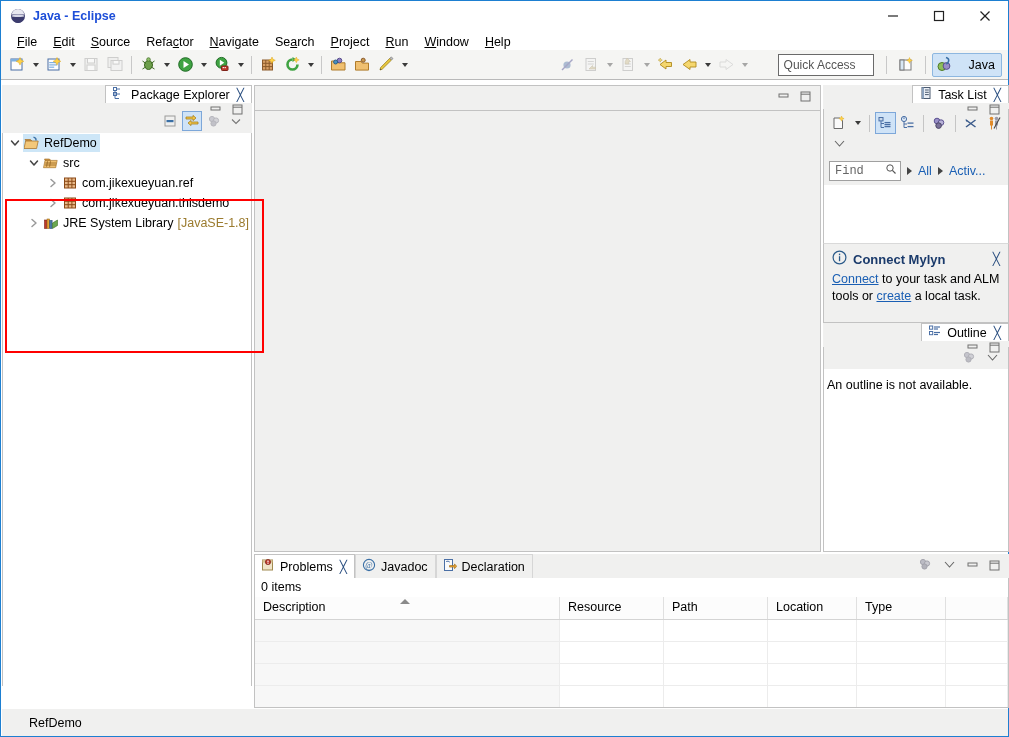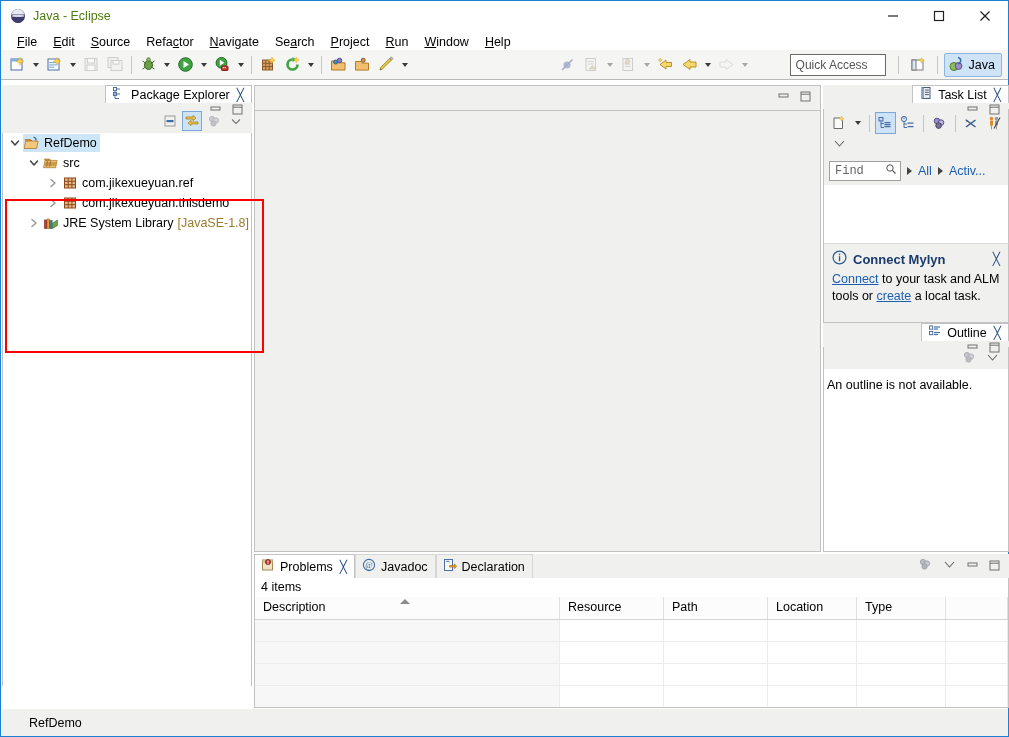--- a/index.html
+++ b/index.html
@@ -25,21 +25,21 @@
   
   .titlebar {
     position: absolute; left: 0; top: 0; width: 1007px; height: 30px;
     background: #ffffff;
     display: flex; align-items: center;
   }
   .title-icon {
     width: 16px; height: 16px; margin-left: 9px; margin-right: 7px;
     position: relative; flex: none;
   }
-  .title-text { font-size: 12.5px; color: #4d7c0f; }
+  .title-text { font-size: 12.5px; color: #1d4ed8; font-weight: bold; }
   .win-controls {
     margin-left: auto; display: flex; height: 30px;
   }
   .win-btn {
     width: 46px; height: 30px;
     display: flex; align-items: center; justify-content: center;
     font-size: 13px; color: #222;
   }
   .win-btn svg { display: block; }
 
@@ -76,21 +76,21 @@
     border-right: 3.5px solid transparent;
     border-top: 4px solid #3a3a3a;
   }
   .tb-sep { width: 1px; height: 18px; background: #c8c8c8; margin: 0 4px; }
   .quick-access {
     height: 22px; width: 96px; border: 1px solid #6a6a6a; background: #fff;
     font-size: 12px; color: #555; padding: 2px 5px;
     display: flex; align-items: center;
   }
   .persp-btn {
-    height: 24px; display: flex; align-items: center; gap: 4px;
+    height: 24px; display: flex; align-items: center; gap: 16px;
     background: #cfe3f7; border: 1px solid #8db7e0; padding: 1px 6px 1px 3px;
     border-radius: 2px;
   }
   .persp-label { font-size: 12.5px; }
 
   
   .view {
     position: absolute;
     background: #fff;
   }
@@ -887,21 +887,21 @@
             </svg>
         </span>
         <span class="ctrl-max">
           <svg width="13" height="13" viewBox="0 0 13 13">
               <rect x="2" y="2" width="9" height="9" fill="none" stroke="#707070"></rect>
               <line x1="2" y1="4.2" x2="11" y2="4.2" stroke="#707070"></line>
             </svg>
         </span>
       </div>
     </div>
-    <div class="prob-count">4 items</div>
+    <div class="prob-count">0 items</div>
     <div class="prob-table">
       <div class="prob-head" id="prob-head">
           <div class="prob-th" style="width: 305px;"><span>Description</span><span class="sort-ind"></span></div>
           <div class="prob-th" style="width: 104px;"><span>Resource</span></div>
           <div class="prob-th" style="width: 104px;"><span>Path</span></div>
           <div class="prob-th" style="width: 89px;"><span>Location</span></div>
           <div class="prob-th" style="width: 89px;"><span>Type</span></div>
           <div class="prob-th" style="width: 62px;"><span></span></div>
         </div>
       <div class="prob-rows" id="prob-body">

